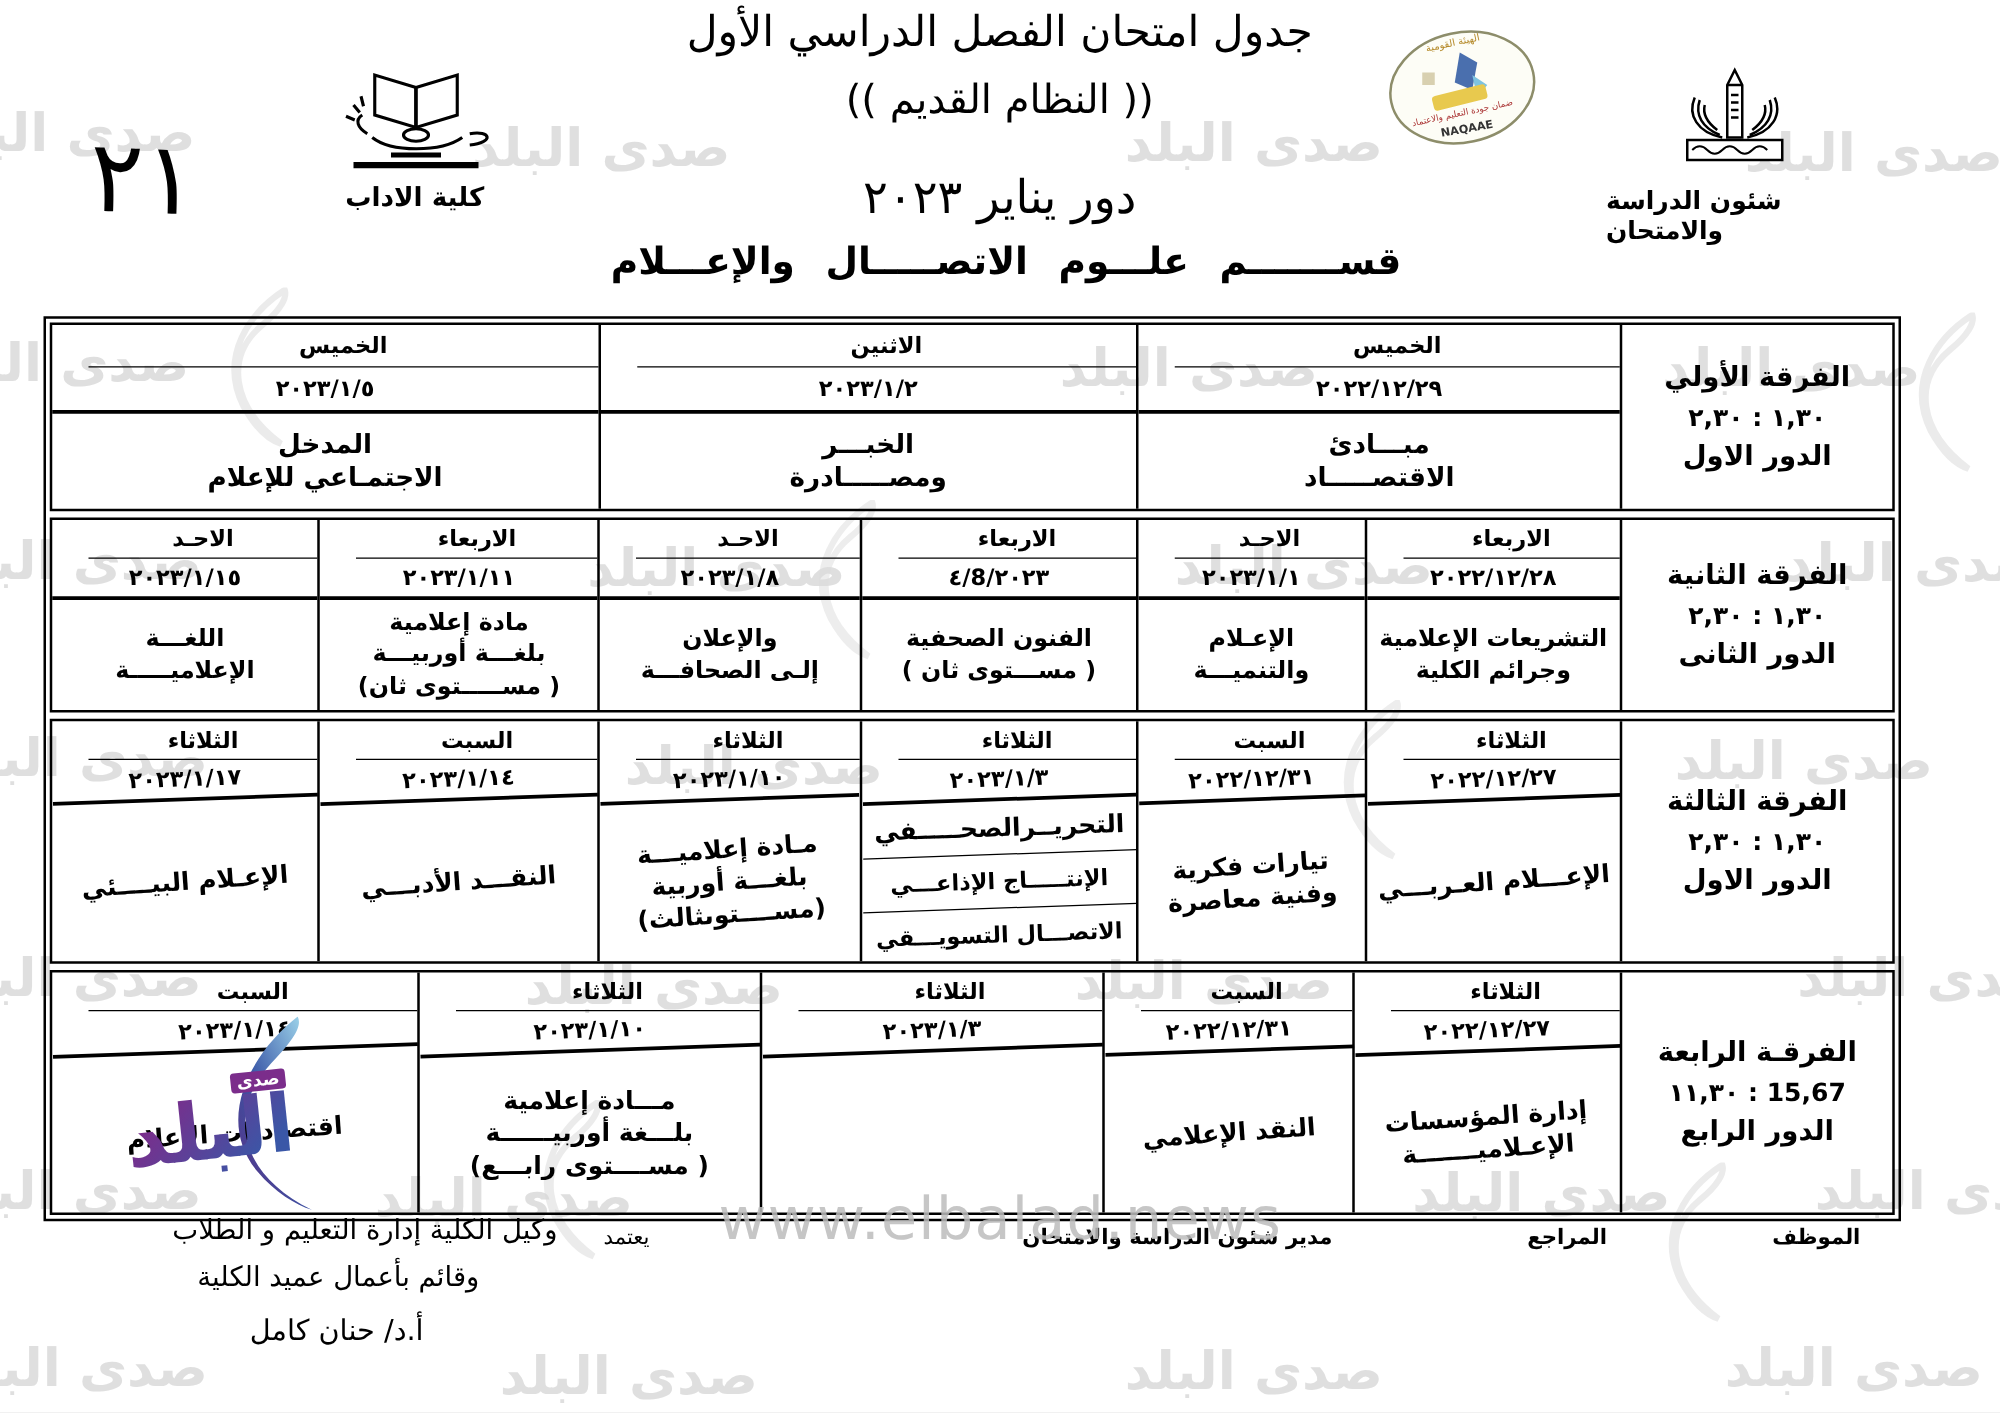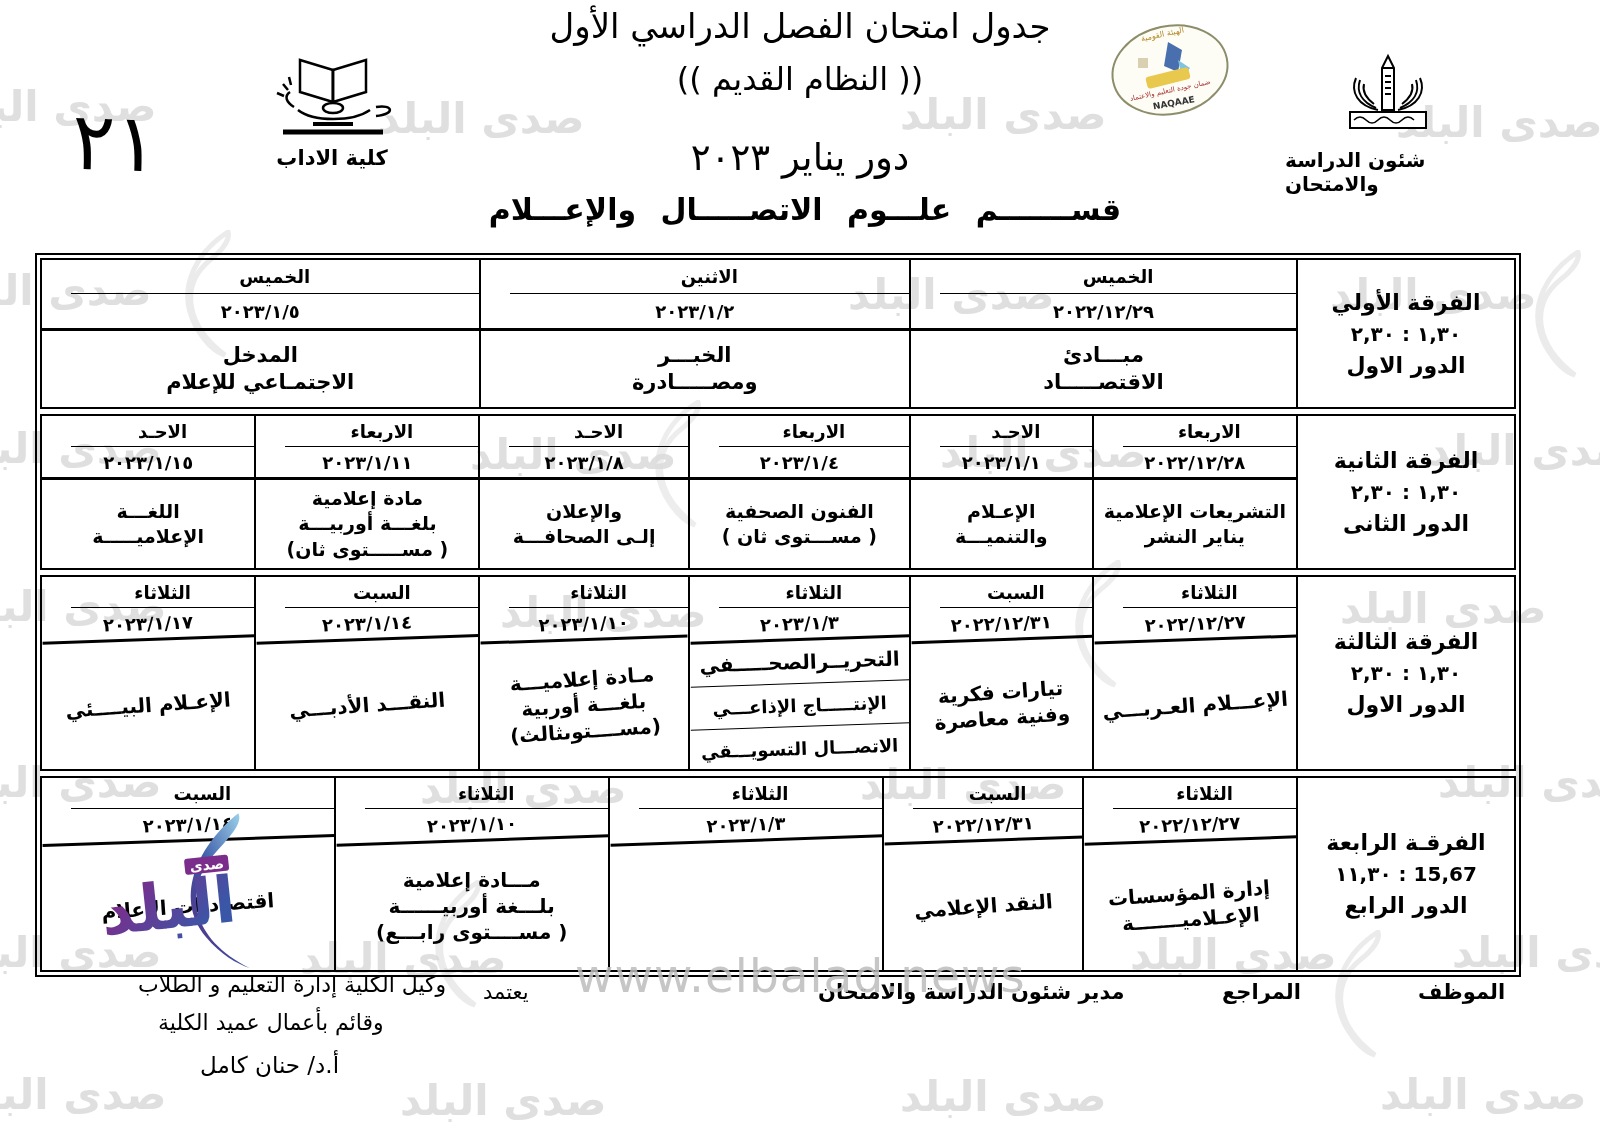--- a/index.html
+++ b/index.html
@@ -45,21 +45,21 @@
   .stack-item{flex:1;display:flex;align-items:center;justify-content:center;font-weight:bold;
               font-size:18px;border-bottom:1.5px solid #000;padding:0 4px;}
   .stack-item:first-child{font-size:20px;}
   .stack-item:last-child{border-bottom:none;}
   .b1 .day{height:33px;} .b1 .date{height:34px;} .b1 .subject{min-height:72px;font-size:21px;}
   .b2 .day{height:30px;} .b2 .date{height:30px;} .b2 .subject{min-height:84px;font-size:19px;}
   .b3 .day{height:30px;} .b3 .date{30px;height:30px;} .b3 .subject{min-height:124px;}
   .b4 .day{height:30px;} .b4 .date{height:30px;} .b4 .subject{min-height:124px;}
   .tilt{transform:rotate(-4deg);} .tilt2{transform:rotate(-2deg);}
   
-  .ft{position:absolute;font-size:21px;font-weight:bold;z-index:2;white-space:nowrap;}
+  .ft{position:absolute;font-size:17px;font-weight:bold;z-index:2;white-space:nowrap;}
   .ft.normal{font-weight:normal;}
   
   .brand{position:absolute;left:92px;top:818px;width:210px;height:160px;z-index:5;transform:rotate(-6deg);}
   .brand .big{position:absolute;left:8px;top:48px;font-size:64px;font-weight:bold;
               background:linear-gradient(135deg,#7b2d8b 20%,#3a57a7 80%);
               -webkit-background-clip:text;background-clip:text;color:transparent;}
   .brand .small{position:absolute;left:96px;top:40px;font-size:14px;font-weight:bold;color:#fff;
                 background:#7b2d8b;padding:0 5px;border-radius:3px;}
 </style>
 </head>
@@ -204,34 +204,34 @@
         <div class="grade">الفرقة الثانية</div>
         <div class="time">١,٣٠ : ٢,٣٠</div>
         <div class="round">الدور الثانى</div>
       </div>
       <div class="cols">
         <div class="col" style="flex:205">
           <div class="day">الاربعاء</div>
           <div class="date">٢٠٢٢/١٢/٢٨</div>
           <div class="subject">
             <div>التشريعات الإعلامية</div>
-            <div>يناير النشر</div>
+            <div>وجرائم الكلية</div>
           </div>
         </div>
         <div class="col" style="flex:183">
           <div class="day">الاحـد</div>
           <div class="date">٢٠٢٣/١/١</div>
           <div class="subject">
             <div>الإعـلام</div>
             <div>والتنميـــة</div>
           </div>
         </div>
         <div class="col" style="flex:222">
           <div class="day">الاربعاء</div>
-          <div class="date">٢٠٢٣/١/٤</div>
+          <div class="date">٢٠٢٣/8/٤</div>
           <div class="subject">
             <div>الفنون الصحفية</div>
             <div>( مســـتوى ثان )</div>
           </div>
         </div>
         <div class="col" style="flex:210">
           <div class="day">الاحـد</div>
           <div class="date">٢٠٢٣/١/٨</div>
           <div class="subject">
             <div>والإعلان</div>

